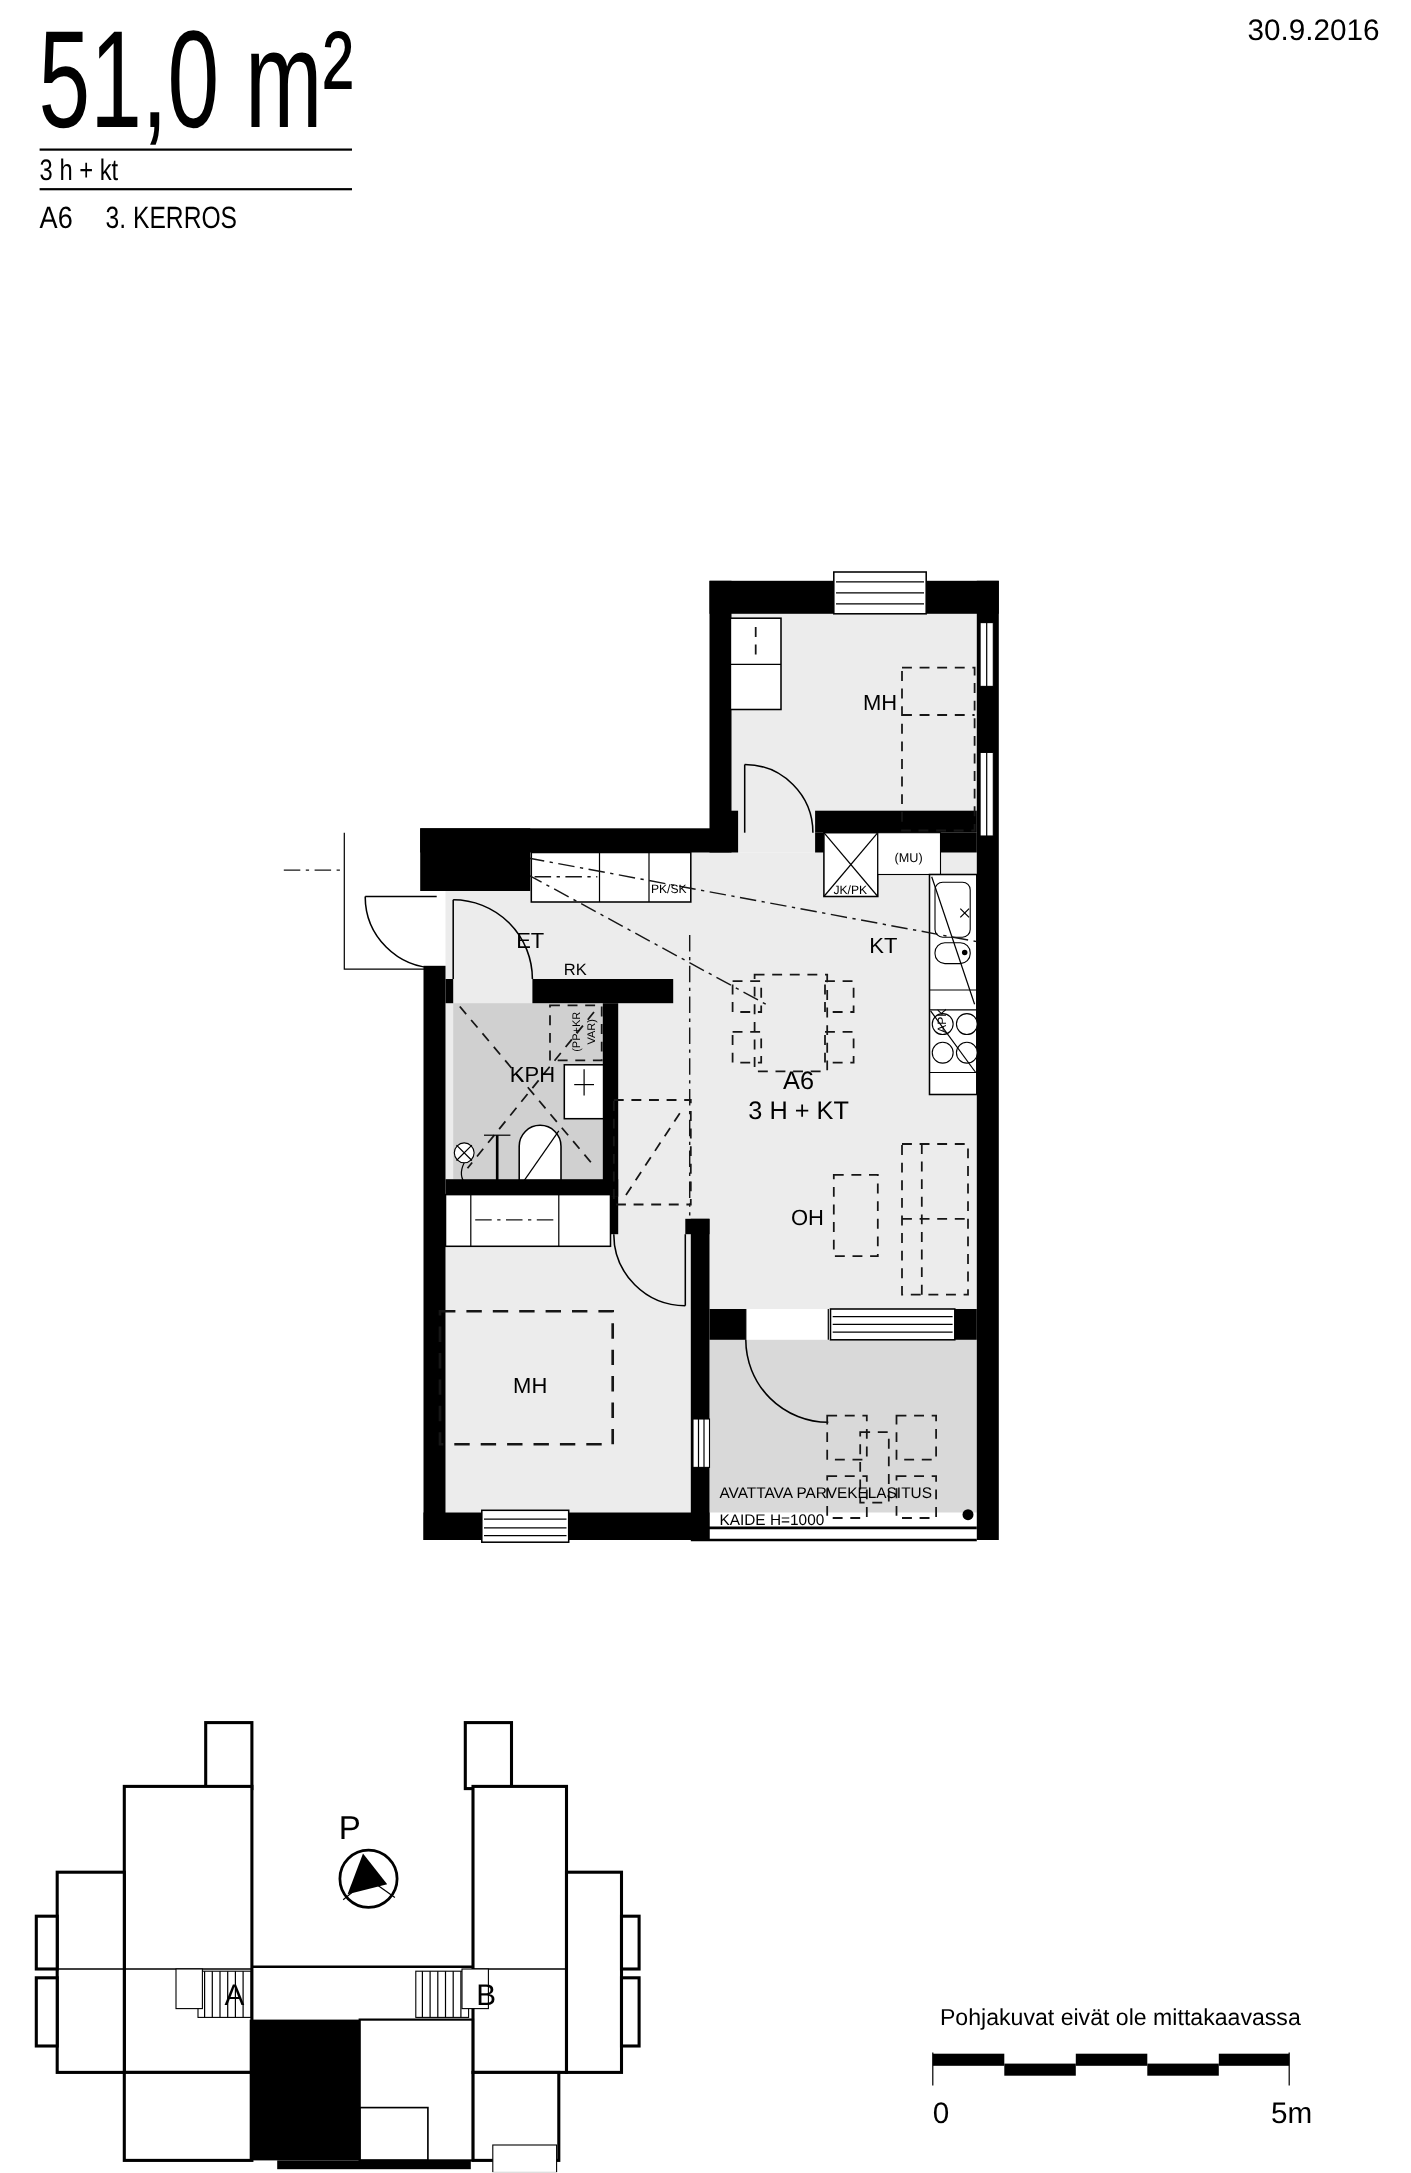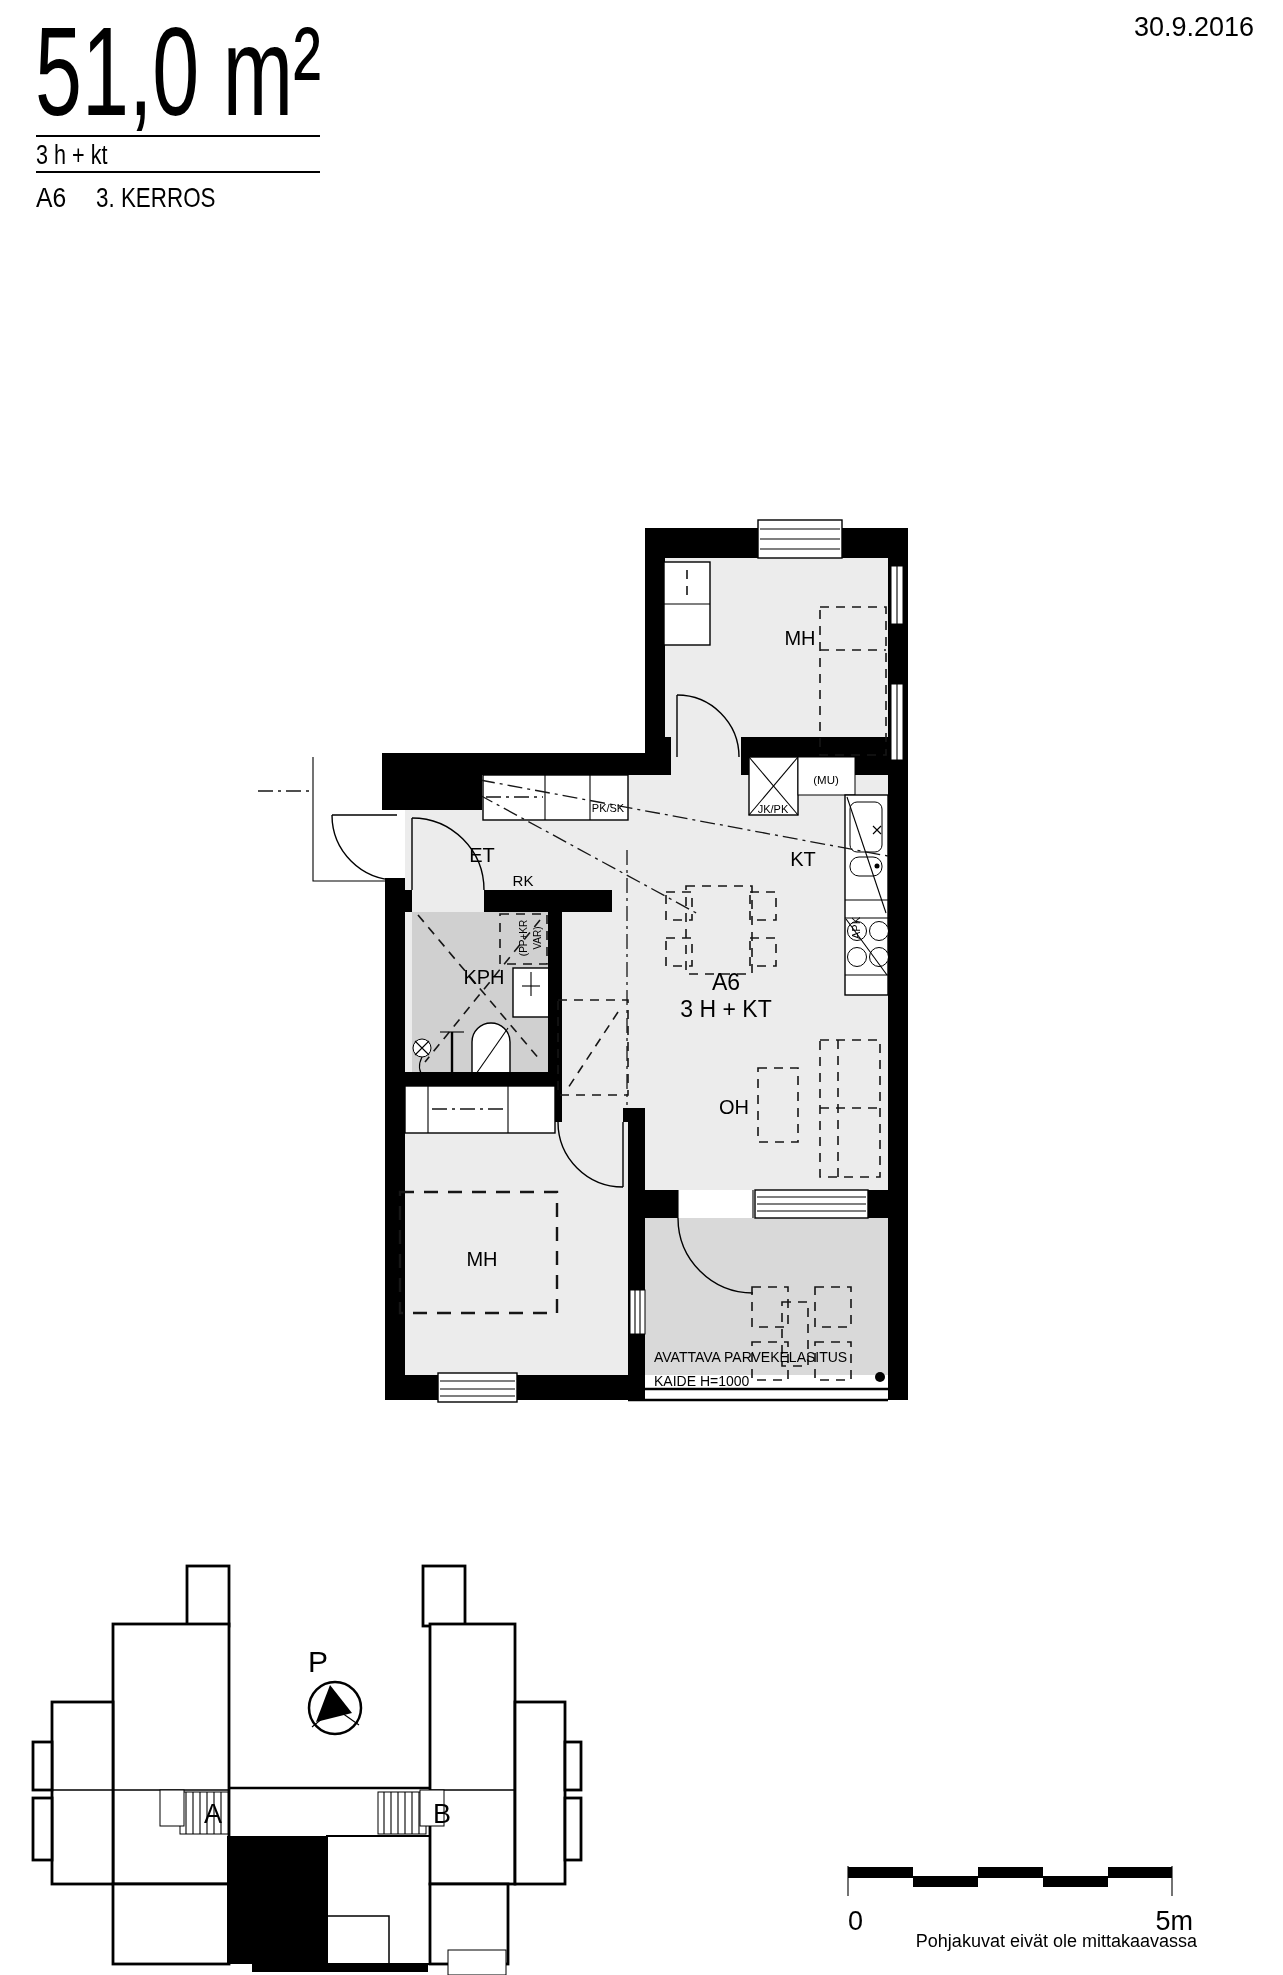--- a/index.html
+++ b/index.html
@@ -6,21 +6,21 @@
   .page{position:relative;width:1283px;height:1975px;background:#fff;overflow:hidden;
         font-family:"Liberation Sans", sans-serif;color:#000;}
   .abs{position:absolute;}
   .area-value{left:35px;top:6px;font-size:126px;line-height:1.05;
       transform:scaleX(0.67);transform-origin:0 0;white-space:nowrap;}
   .rule{height:0;border-top:2px solid #000;width:284px;left:36px;}
   .cfg{left:36px;top:140px;font-size:27px;transform:scaleX(0.80);transform-origin:0 0;white-space:nowrap;}
   .unit-id{left:36px;top:182px;font-size:28px;transform:scaleX(0.88);transform-origin:0 0;}
   .floor-lbl{left:96px;top:182px;font-size:28px;transform:scaleX(0.80);transform-origin:0 0;white-space:nowrap;}
   .date{left:1134px;top:12px;font-size:27px;white-space:nowrap;}
-  .footer-note{left:840px;top:1931px;width:357px;font-size:18px;text-align:right;white-space:nowrap;}
+  .footer-note{left:840px;top:1823px;width:357px;font-size:21px;text-align:center;white-space:nowrap;}
   svg{position:absolute;left:0;top:0;}
   svg text{font-family:"Liberation Sans", sans-serif;fill:#000;}
   .w{fill:#000;}
   .fx{fill:#fff;stroke:#000;stroke-width:1.4;}
   .fxt{fill:#fff;stroke:#000;stroke-width:1;}
   .ln{stroke:#000;stroke-width:1.1;fill:none;}
   .ln2{stroke:#000;stroke-width:2.4;fill:none;}
   .dash{fill:none;stroke:#161616;stroke-width:1.6;stroke-dasharray:9 7;}
   .dashb{fill:none;stroke:#161616;stroke-width:2.4;stroke-dasharray:14 10;}
   .dd{fill:none;stroke:#161616;stroke-width:1.3;stroke-dasharray:15 5 3 5;}

